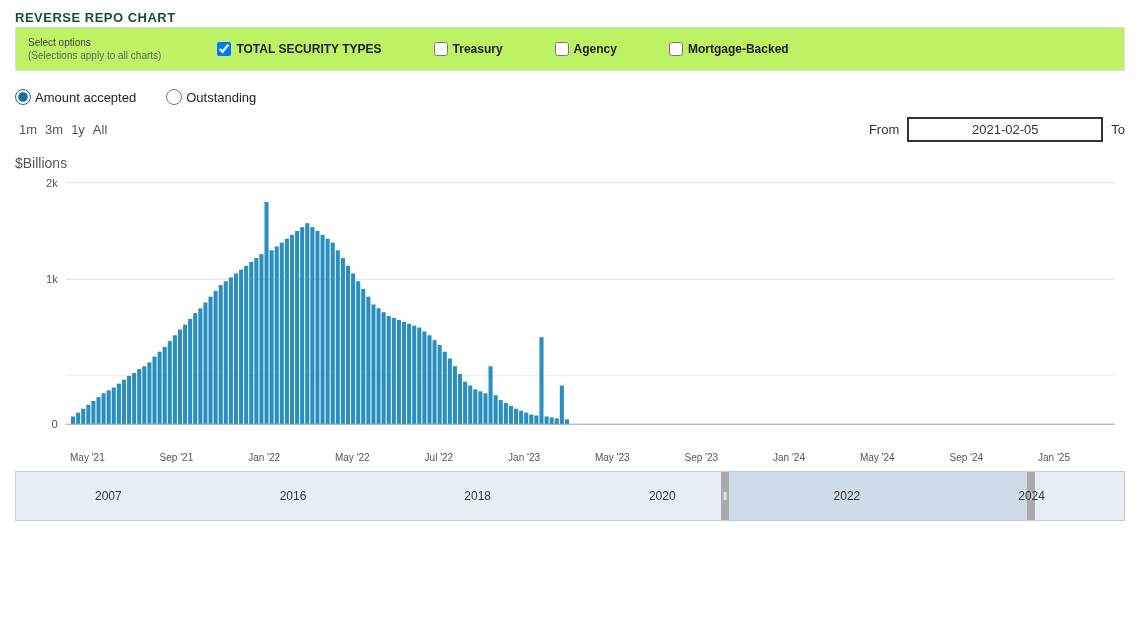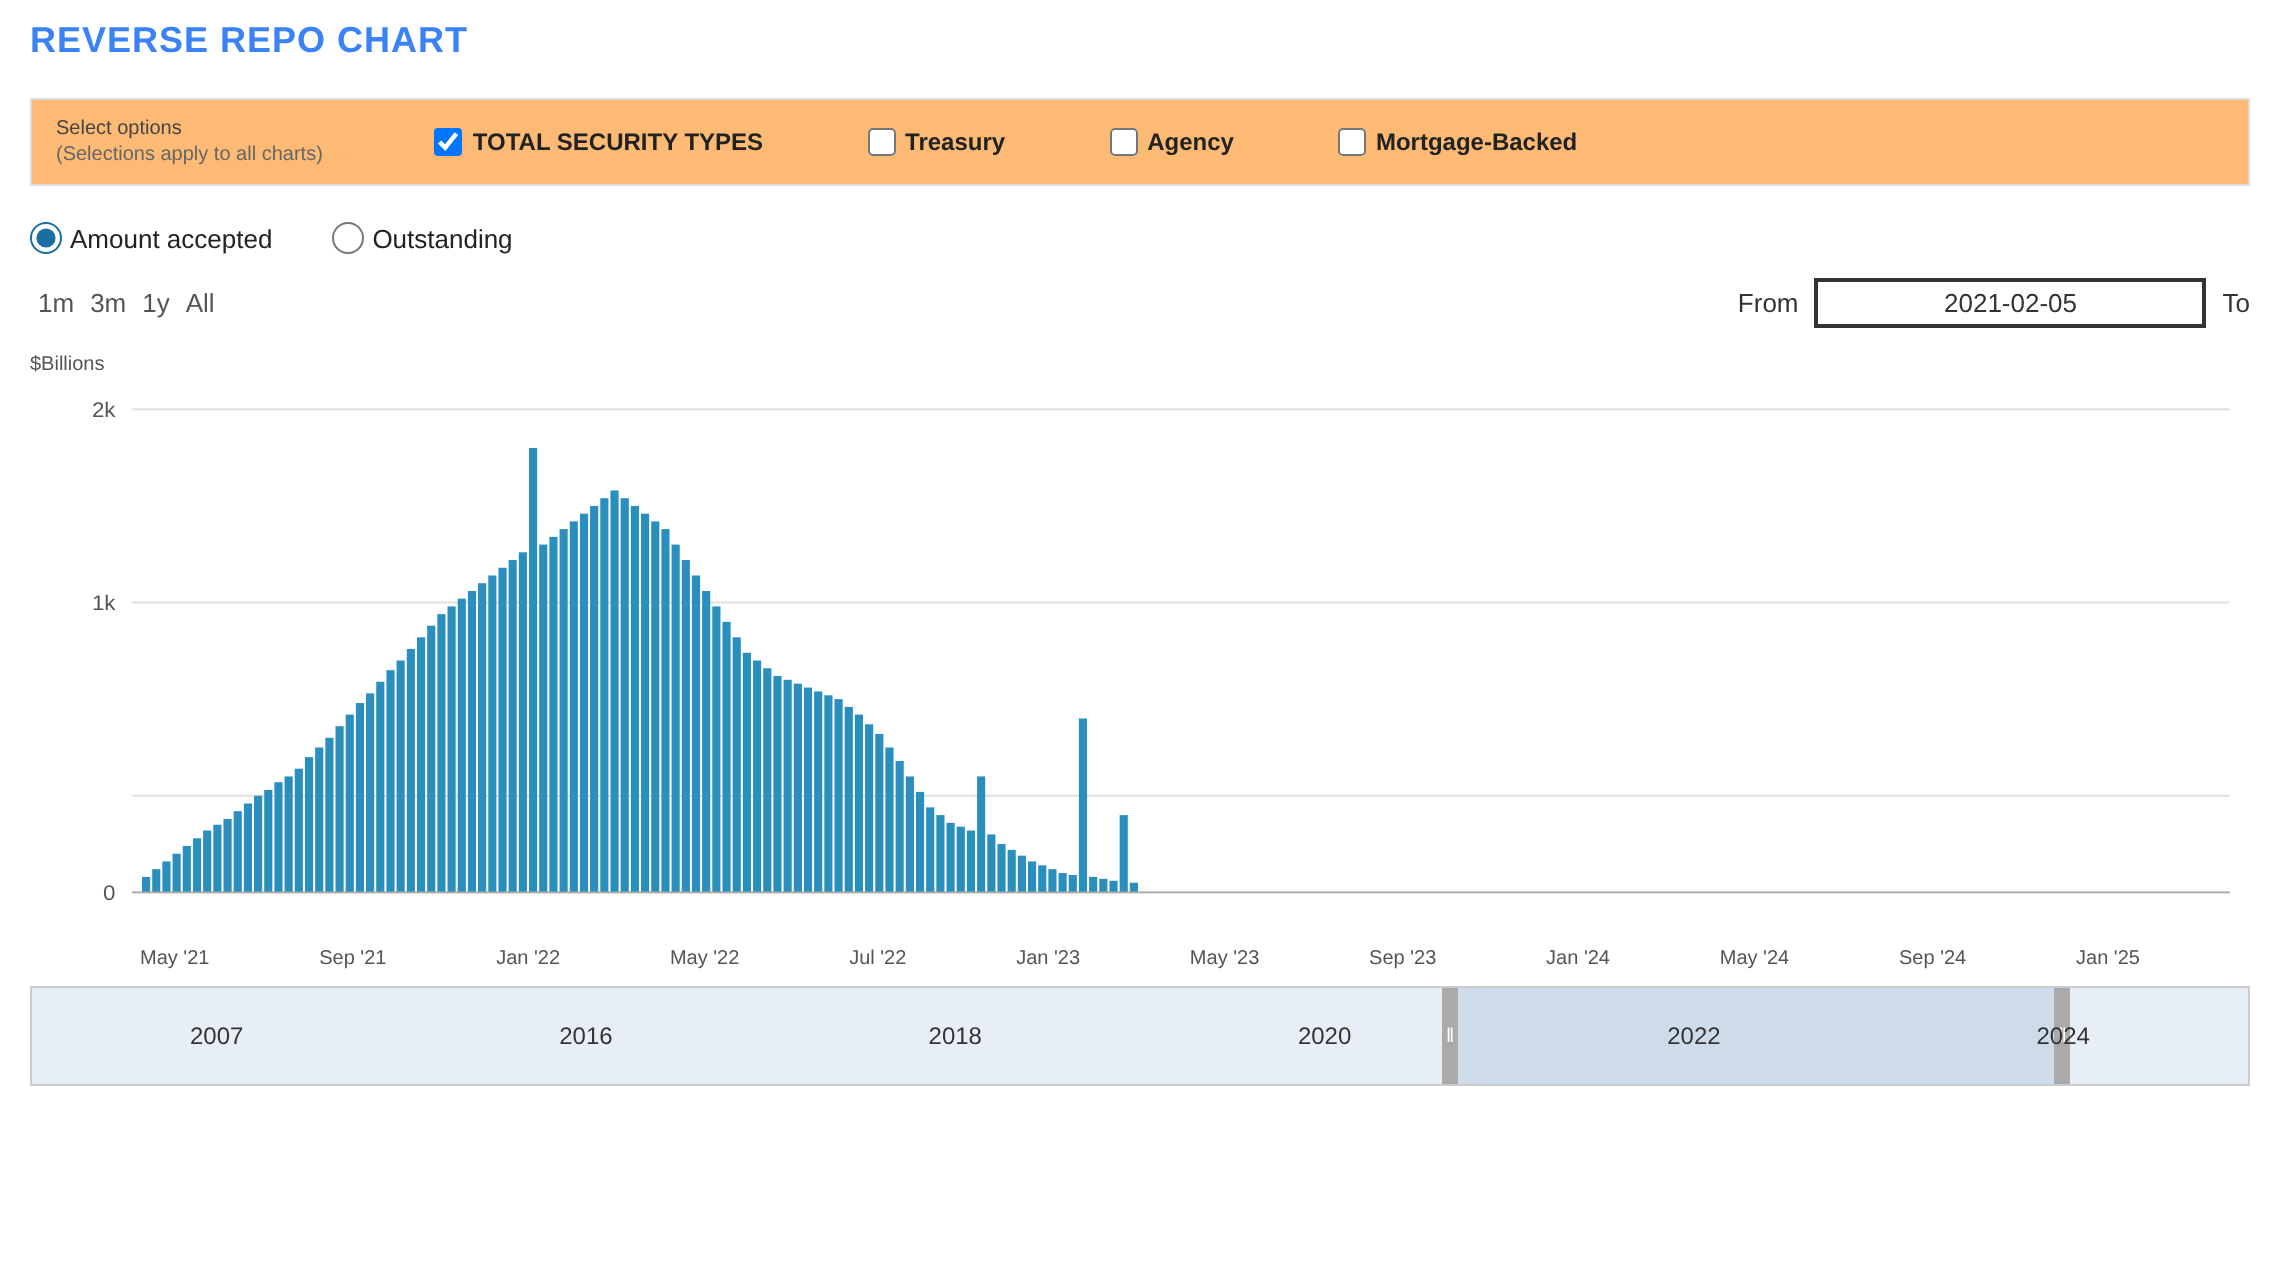--- a/index.html
+++ b/index.html
@@ -10,28 +10,28 @@
       height: 640px;
       overflow: hidden;
     }
     .container {
       width: 1140px;
       height: 640px;
       background: #fff;
       padding: 10px 15px;
     }
     .title {
-      font-size: 18px;
+      font-size: 13px;
       font-weight: bold;
-      color: #3b82f6;
-      margin-bottom: 18px;
+      color: #14532d;
+      margin-bottom: 2px;
       letter-spacing: 0.5px;
     }
     .options-bar {
-      background: #fdba74;
+      background: #bef264;
       border: 1px solid #ddd;
       padding: 8px 12px;
       display: flex;
       align-items: center;
       gap: 20px;
       margin-bottom: 10px;
     }
     .options-label {
       font-size: 11px;
       color: #444;
@@ -242,21 +242,21 @@
       <button class="time-btn">All</button>
     </div>
     <div class="date-range">
       <span>From</span>
       <input class="date-input" type="text" value="2021-02-05" style="">
       <span>To</span>
     </div>
   </div>
 
   <div class="chart-area">
-    <div class="y-label" style="font-size:10px;color:#555;top:0;left:0;">$Billions</div>
+    <div class="y-label" style="font-size:14px;color:#555;top:0;left:0;">$Billions</div>
     <svg class="chart-svg" viewBox="0 0 1090 295" preserveAspectRatio="none" style="position:absolute;top:18px;left:0;width:100%;height:285px;">
 
       <line x1="50" y1="10" x2="1080" y2="10" stroke="#e0e0e0" stroke-width="1"></line>
       <line x1="50" y1="110" x2="1080" y2="110" stroke="#e0e0e0" stroke-width="1"></line>
       <line x1="50" y1="210" x2="1080" y2="210" stroke="#e0e0e0" stroke-width="1"></line>
       <line x1="50" y1="260" x2="1080" y2="260" stroke="#e0e0e0" stroke-width="1"></line>
 
       <text x="42" y="14" text-anchor="end" font-size="11" fill="#555">2k</text>
       <text x="42" y="114" text-anchor="end" font-size="11" fill="#555">1k</text>
       <text x="42" y="264" text-anchor="end" font-size="11" fill="#555">0</text>

